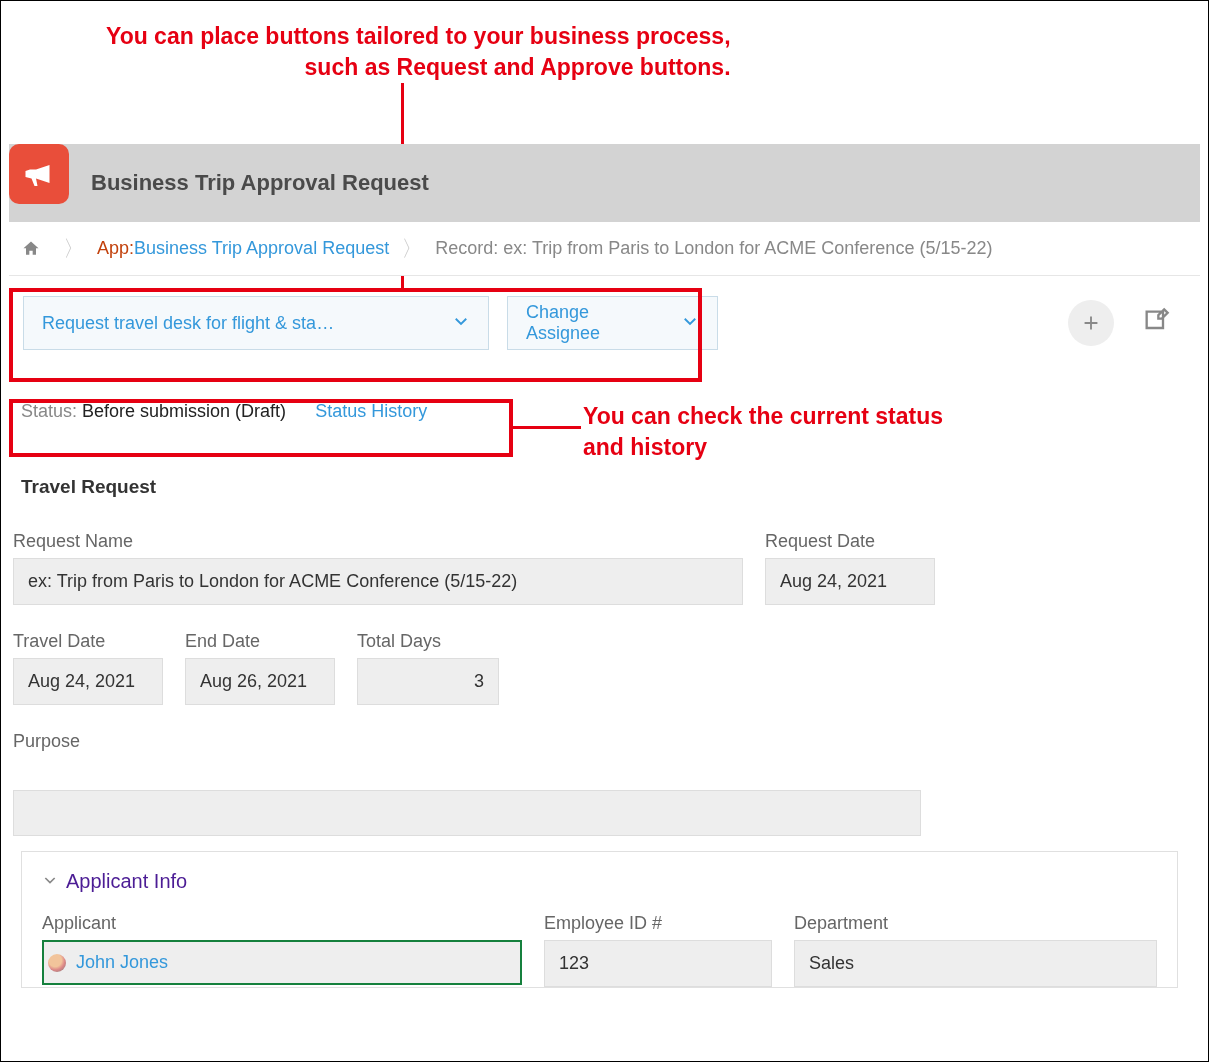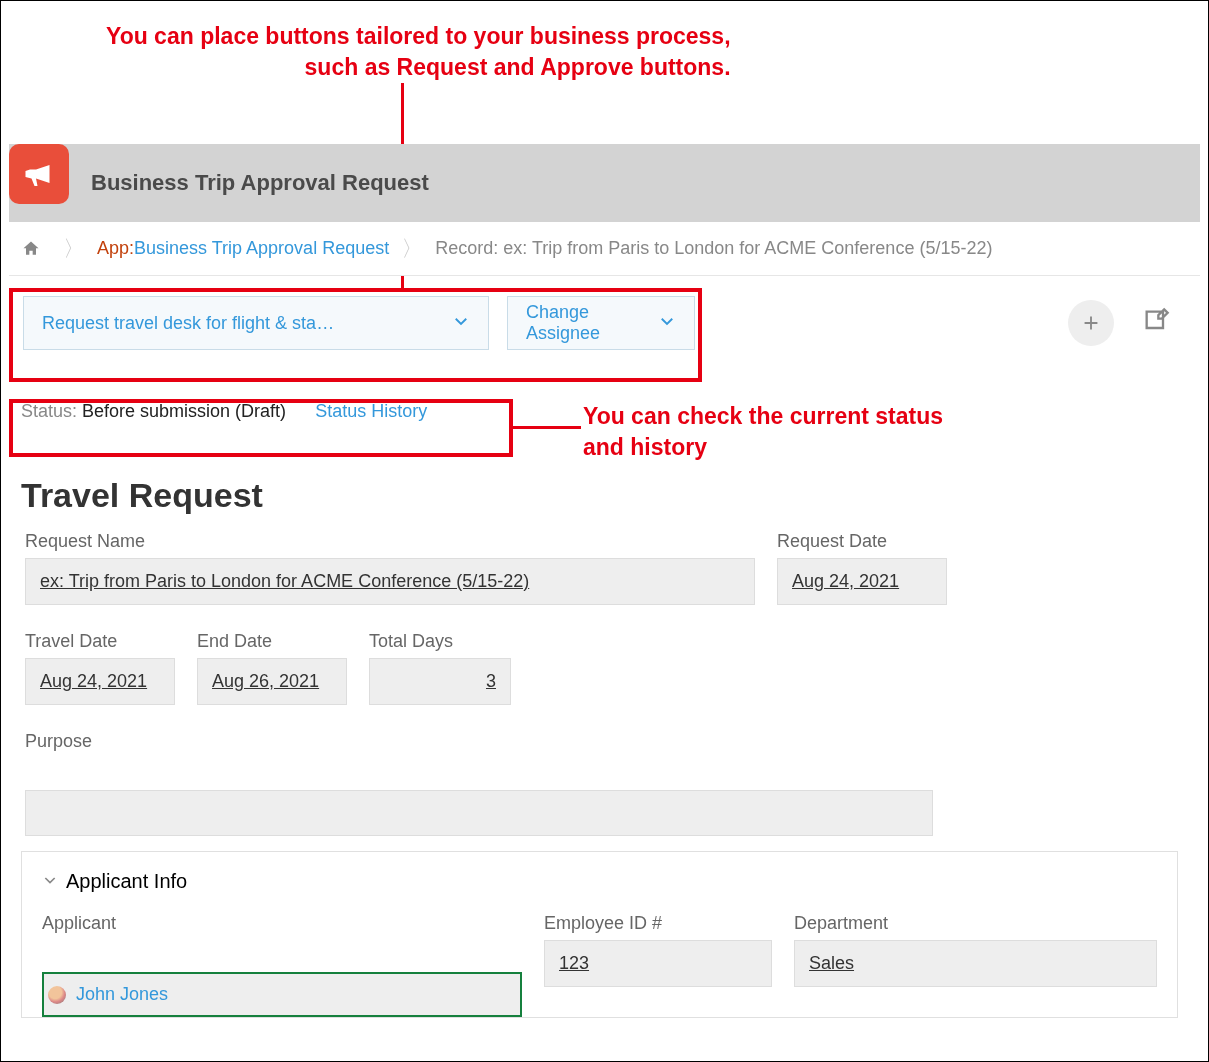--- a/index.html
+++ b/index.html
@@ -25,55 +25,55 @@
   .home-icon { color: #888; margin-right: 10px; display:flex; align-items:center;}
   .chev { color: #ccc; margin: 0 12px; font-size: 22px; }
   .bc-label { color: #c2410c; }
   .bc-link { color: #3498db; }
   .bc-record { color: #888; }
 
   
   .actions-row { position: absolute; left: 8px; top: 275px; right: 8px; padding: 20px 14px; display: flex; align-items: center; }
   .action-btn { display: flex; align-items: center; justify-content: space-between; background: #f5f9fc; border: 1px solid #c9dce8; height: 54px; padding: 0 18px; color: #3498db; font-size: 18px; margin-right: 18px; cursor: pointer; }
   .action-btn.first { width: 466px; }
-  .action-btn.second { width: 188px; }
+  .action-btn.second { width: 211px; }
   .action-btn .chev-down { color: #3498db; margin-left: 14px; }
   .right-icons { position: absolute; right: 30px; top: 50%; transform: translateY(-50%); display: flex; gap: 28px; align-items: center; }
   .icon-circle { width: 46px; height: 46px; border-radius: 50%; background: #eee; display: flex; align-items: center; justify-content: center; color: #888; font-size: 26px; cursor: pointer; }
   .edit-ic { color: #888; cursor: pointer; }
 
   
   .status-row { position: absolute; left: 20px; top: 400px; font-size: 18px; }
   .status-row .lbl { color: #888; }
   .status-row .val { color: #222; }
   .status-row .link { color: #3498db; margin-left: 24px; cursor: pointer; }
 
   
-  .section-title { position: absolute; left: 20px; top: 475px; font-size: 34px; font-weight: bold; color: #333; }
-
-  .form-area { position: absolute; left: 24px; top: 530px; right: 30px; }
+  .section-title { position: absolute; left: 20px; top: 475px; font-size: 19px; font-weight: bold; color: #333; }
+
+  .form-area { position: absolute; left: 12px; top: 530px; right: 30px; }
   .field-label { color: #666; font-size: 18px; margin-bottom: 6px; }
-  .field-box { background: #eee; border: 1px solid #ddd; padding: 12px 14px; font-size: 18px; color: #333; text-decoration: underline; }
+  .field-box { background: #eee; border: 1px solid #ddd; padding: 12px 14px; font-size: 18px; color: #333; }
   .row { display: flex; gap: 22px; margin-bottom: 26px; width: 100%; }
   .col { display: flex; flex-direction: column; }
   .w-reqname { flex: 0 0 730px; }
   .w-reqdate { flex: 0 0 170px; }
   .w-date { flex: 0 0 150px; }
   .w-days { flex: 0 0 142px; }
   .w-days .field-box { text-align: right; }
   .w-dest { flex: 1; }
   .w-purpose { flex: 0 0 908px; gap: 32px; }
   .w-purpose .field-box { height: 46px; }
 
   
   .applicant-section { position: absolute; left: 20px; right: 30px; top: 850px; border: 1px solid #e0e0e0; padding: 18px 20px 0 20px; }
-  .applicant-header { display: flex; align-items: flex-end; font-size: 20px; color: #000000; margin-bottom: 20px; cursor: pointer; }
+  .applicant-header { display: flex; align-items: flex-end; font-size: 20px; color: #4c1d95; margin-bottom: 20px; cursor: pointer; }
   .applicant-header .chev-d { color: #888; margin-right: 8px; }
   .applicant-row { display: flex; gap: 22px; }
-  .w-applicant { flex: 0 0 480px; gap: 32px; }
+  .w-applicant { flex: 0 0 480px; }
   .w-empid { flex: 0 0 228px; }
   .w-dept { flex: 1; }
   .applicant-box { background: #eee; border: 2px solid #15803d; padding: 10px 4px; display: flex; align-items: center; gap: 10px; }
   .avatar { width: 18px; height: 18px; border-radius: 50%; background: radial-gradient(circle at 40% 35%, #f2c49b 0 40%, #d88 60%, #777 100%); }
   .applicant-name { color: #3498db; font-size: 18px; }
 </style>
 </head>
 <body>
 
 <div class="canvas">

